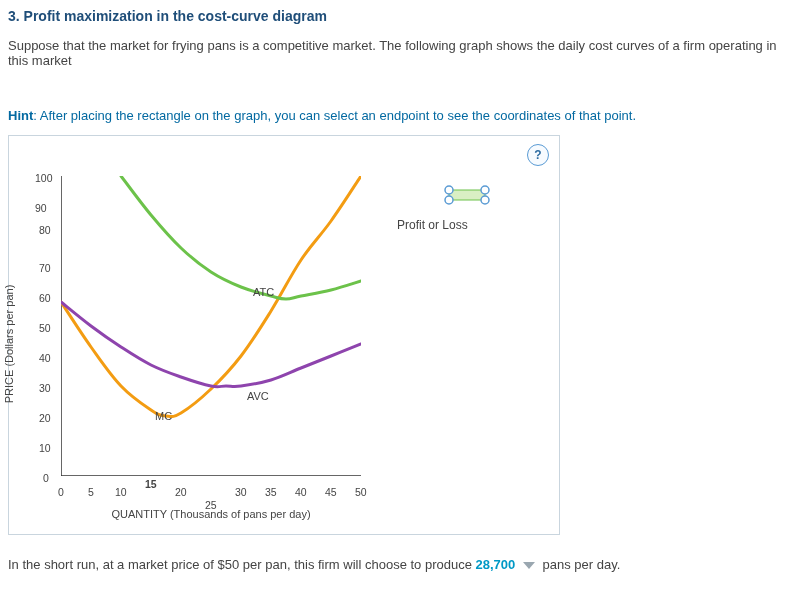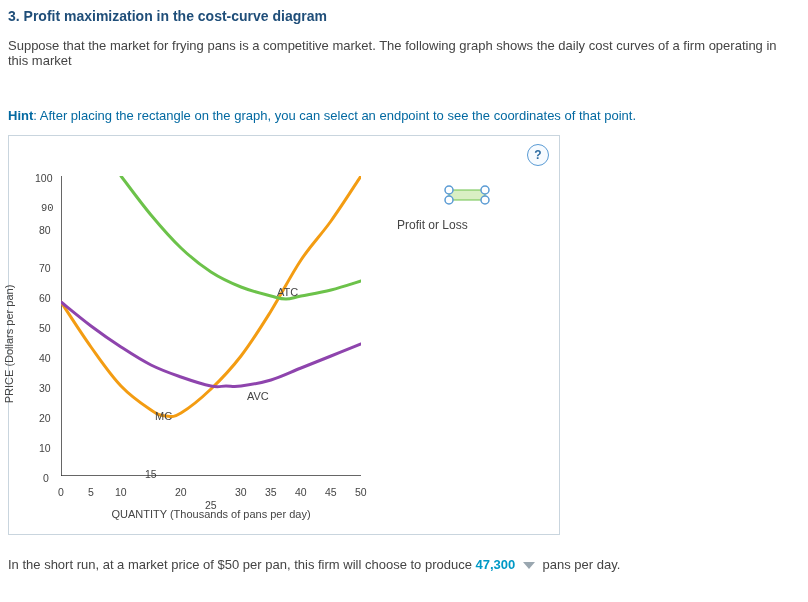--- a/index.html
+++ b/index.html
@@ -151,27 +151,27 @@
 
       <div class="tick-y" style="left:22px; top:308px;">0</div>
       <div class="tick-y" style="left:18px; top:278px;">10</div>
       <div class="tick-y" style="left:18px; top:248px;">20</div>
       <div class="tick-y" style="left:18px; top:218px;">30</div>
       <div class="tick-y" style="left:18px; top:188px;">40</div>
       <div class="tick-y" style="left:18px; top:158px;">50</div>
       <div class="tick-y" style="left:18px; top:128px;">60</div>
       <div class="tick-y" style="left:18px; top:98px;">70</div>
       <div class="tick-y" style="left:18px; top:60px;">80</div>
-      <div class="tick-y" style="left:20px; top:38px;font-family:Liberation Mono, monospace;">90</div>
+      <div class="tick-y" style="left:14px; top:38px;">90</div>
       <div class="tick-y" style="left:14px; top:8px;">100</div>
 
       <div class="tick-x" style="top:322px; left:37px;">0</div>
       <div class="tick-x" style="top:322px; left:67px;">5</div>
       <div class="tick-x" style="top:322px; left:94px;">10</div>
-      <div class="tick-x" style="top:304px; left:124px;">15</div>
+      <div class="tick-x" style="top:314px; left:124px;font-weight:bold;">15</div>
       <div class="tick-x" style="top:322px; left:154px;">20</div>
       <div class="tick-x" style="top:322px; left:184px;margin-top:13px;">25</div>
       <div class="tick-x" style="top:322px; left:214px;">30</div>
       <div class="tick-x" style="top:322px; left:244px;">35</div>
       <div class="tick-x" style="top:322px; left:274px;">40</div>
       <div class="tick-x" style="top:322px; left:304px;">45</div>
       <div class="tick-x" style="top:322px; left:334px;">50</div>
 
       <div class="x-axis-title">QUANTITY (Thousands of pans per day)</div>
 
@@ -203,21 +203,21 @@
             <line x1="210" y1="300" x2="210" y2="304"></line>
             <line x1="240" y1="300" x2="240" y2="304"></line>
             <line x1="270" y1="300" x2="270" y2="304"></line>
             <line x1="300" y1="300" x2="300" y2="304"></line>
           </g>
 
         <path d="M 0 126 C 5.3999999999999995 134.1, 19.200000000000003 155.88, 30 171 C 40.8 186.12, 49.2 198.66, 60 210 C 70.8 221.34, 81.9 228.6, 90 234 C 98.1 239.4, 99.6 239.46, 105 240 C 110.4 240.54, 111.9 241.86, 120 237 C 128.1 232.14, 139.2 223.26, 150 213 C 160.8 202.74, 169.2 194.04, 180 180 C 190.8 165.96, 199.2 152.28, 210 135 C 220.8 117.72, 229.2 100.2, 240 84 C 250.8 67.8, 259.2 60.12, 270 45 C 280.8 29.880000000000003, 294.6 8.1, 300 0" fill="none" stroke="#f39c12" stroke-width="3" stroke-linecap="round"></path>
             <path d="M 60 0 C 65.4 7.02, 79.2 26.04, 90 39 C 100.8 51.96, 109.2 61.74000000000001, 120 72 C 130.8 82.25999999999999, 139.2 88.97999999999998, 150 95.99999999999997 C 160.8 103.01999999999997, 169.2 106.67999999999999, 180 111 C 190.8 115.32000000000001, 201.9 117.84, 210 120 C 218.1 122.16, 219.6 123, 225 123 C 230.4 123, 231.9 121.62, 240 120 C 248.1 118.38, 259.2 116.7, 270 114 C 280.8 111.3, 294.6 106.62, 300 105" fill="none" stroke="#6cc24a" stroke-width="3" stroke-linecap="round"></path>
             <path d="M 0 126 C 5.3999999999999995 130.32, 19.200000000000003 141.9, 30 150 C 40.8 158.1, 49.2 163.98, 60 171 C 70.8 178.02, 79.2 183.6, 90 189 C 100.8 194.4, 109.2 197.22, 120 201 C 130.8 204.78, 141.9 208.38, 150 210 C 158.1 211.62, 159.6 210, 165 210 C 170.4 210, 171.9 211.08, 180 210 C 188.1 208.92, 199.2 207.24, 210 204 C 220.8 200.76, 229.2 196.32, 240 192 C 250.8 187.68, 259.2 184.32, 270 180 C 280.8 175.68, 294.6 170.16, 300 168" fill="none" stroke="#8e44ad" stroke-width="3" stroke-linecap="round"></path>
           </svg>
-        <div class="curve-lbl" style="left:192px; top:110px;margin-left:24px;">ATC</div>
+        <div class="curve-lbl" style="left:192px; top:110px;">ATC</div>
         <div class="curve-lbl" style="left:186px; top:214px;">AVC</div>
         <div class="curve-lbl" style="left:94px;  top:234px;">MC</div>
       </div>
     </div>
 
     <div class="legend">
       <div class="legend-icon-wrap">
         <svg width="54" height="22">
           <rect x="9" y="6" width="36" height="10" fill="#d9efc4" stroke="#6cc24a" stroke-width="1"></rect>
           <circle cx="9" cy="6" r="4" fill="#fff" stroke="#5a9bd4" stroke-width="1.5"></circle>
@@ -226,20 +226,20 @@
           <circle cx="45" cy="16" r="4" fill="#fff" stroke="#5a9bd4" stroke-width="1.5"></circle>
         </svg>
       </div>
       <div class="legend-text">Profit or Loss</div>
     </div>
   </div>
 </div>
 
 <div class="answer-line">
   <span>In the short run, at a market price of $50 per pan, this firm will choose to produce </span>
-  <span class="answer-value">47,300</span>
+  <span class="answer-value">28,700</span>
   <span class="dd-caret">
     <svg width="12" height="8">
         <polygon points="0,0 12,0 6,7" fill="#9aa7b0"></polygon>
       </svg>
   </span>
   <span> pans per day.</span>
 </div>
 
 </body></html>

